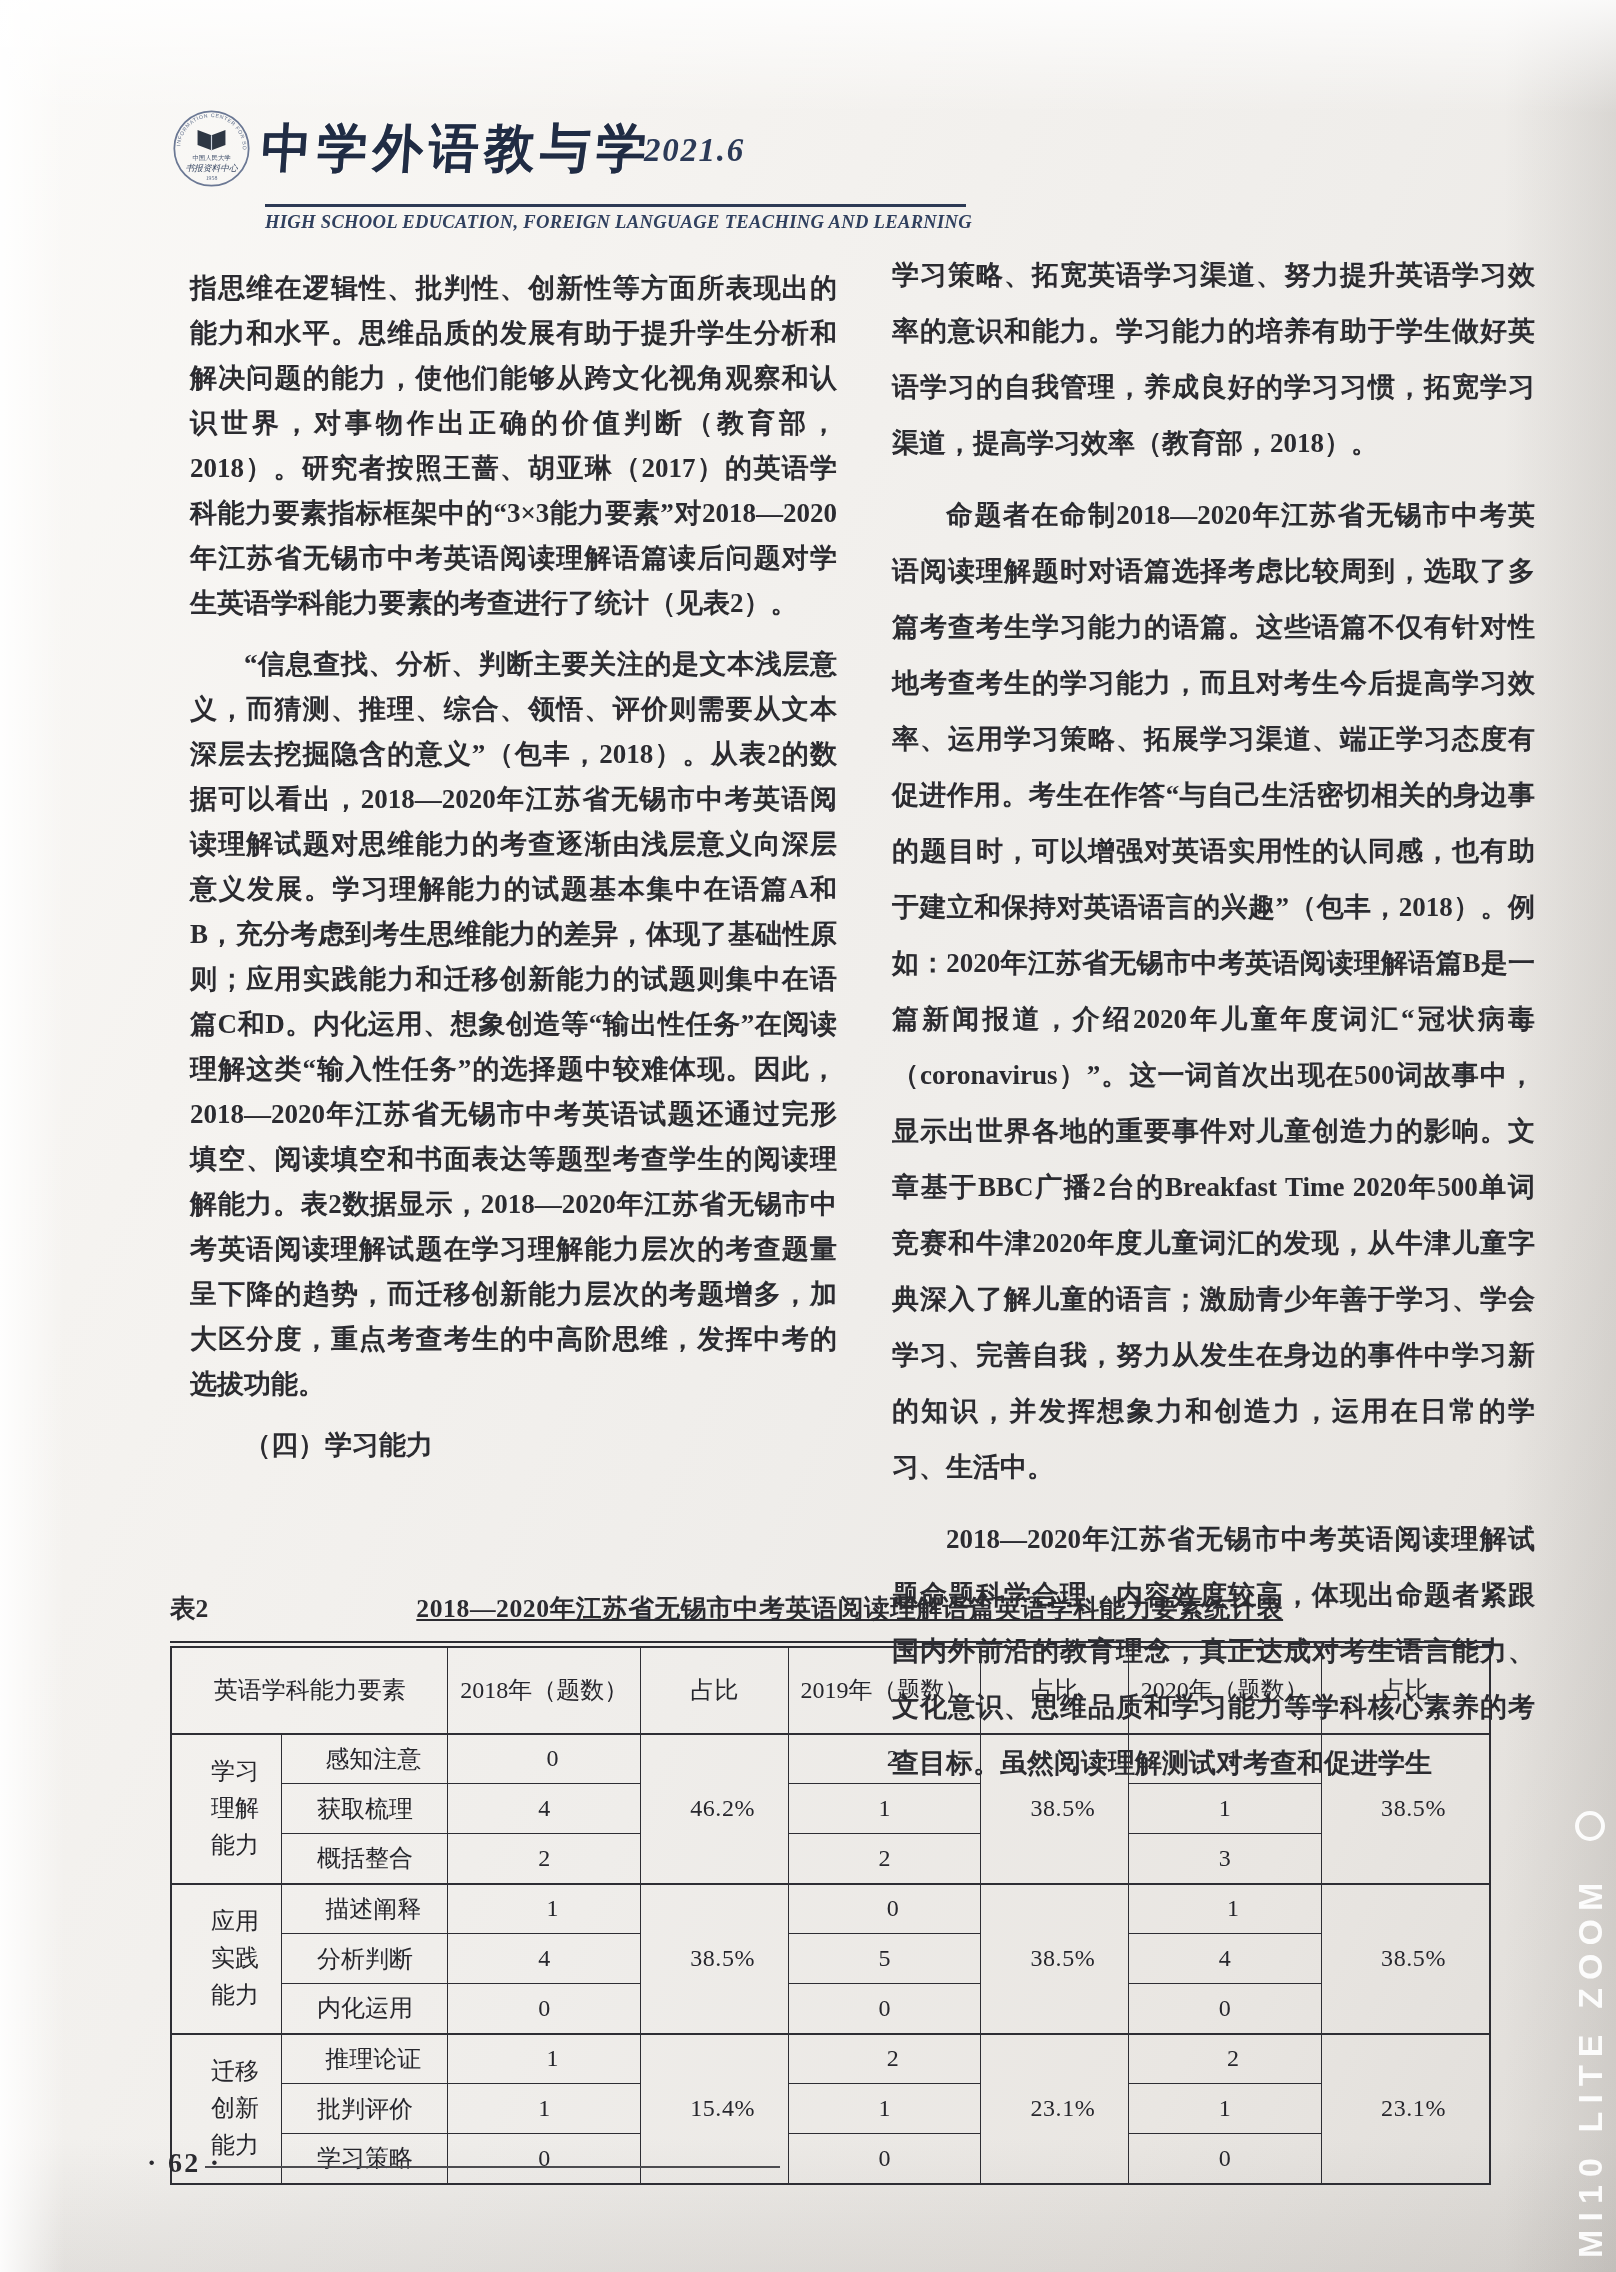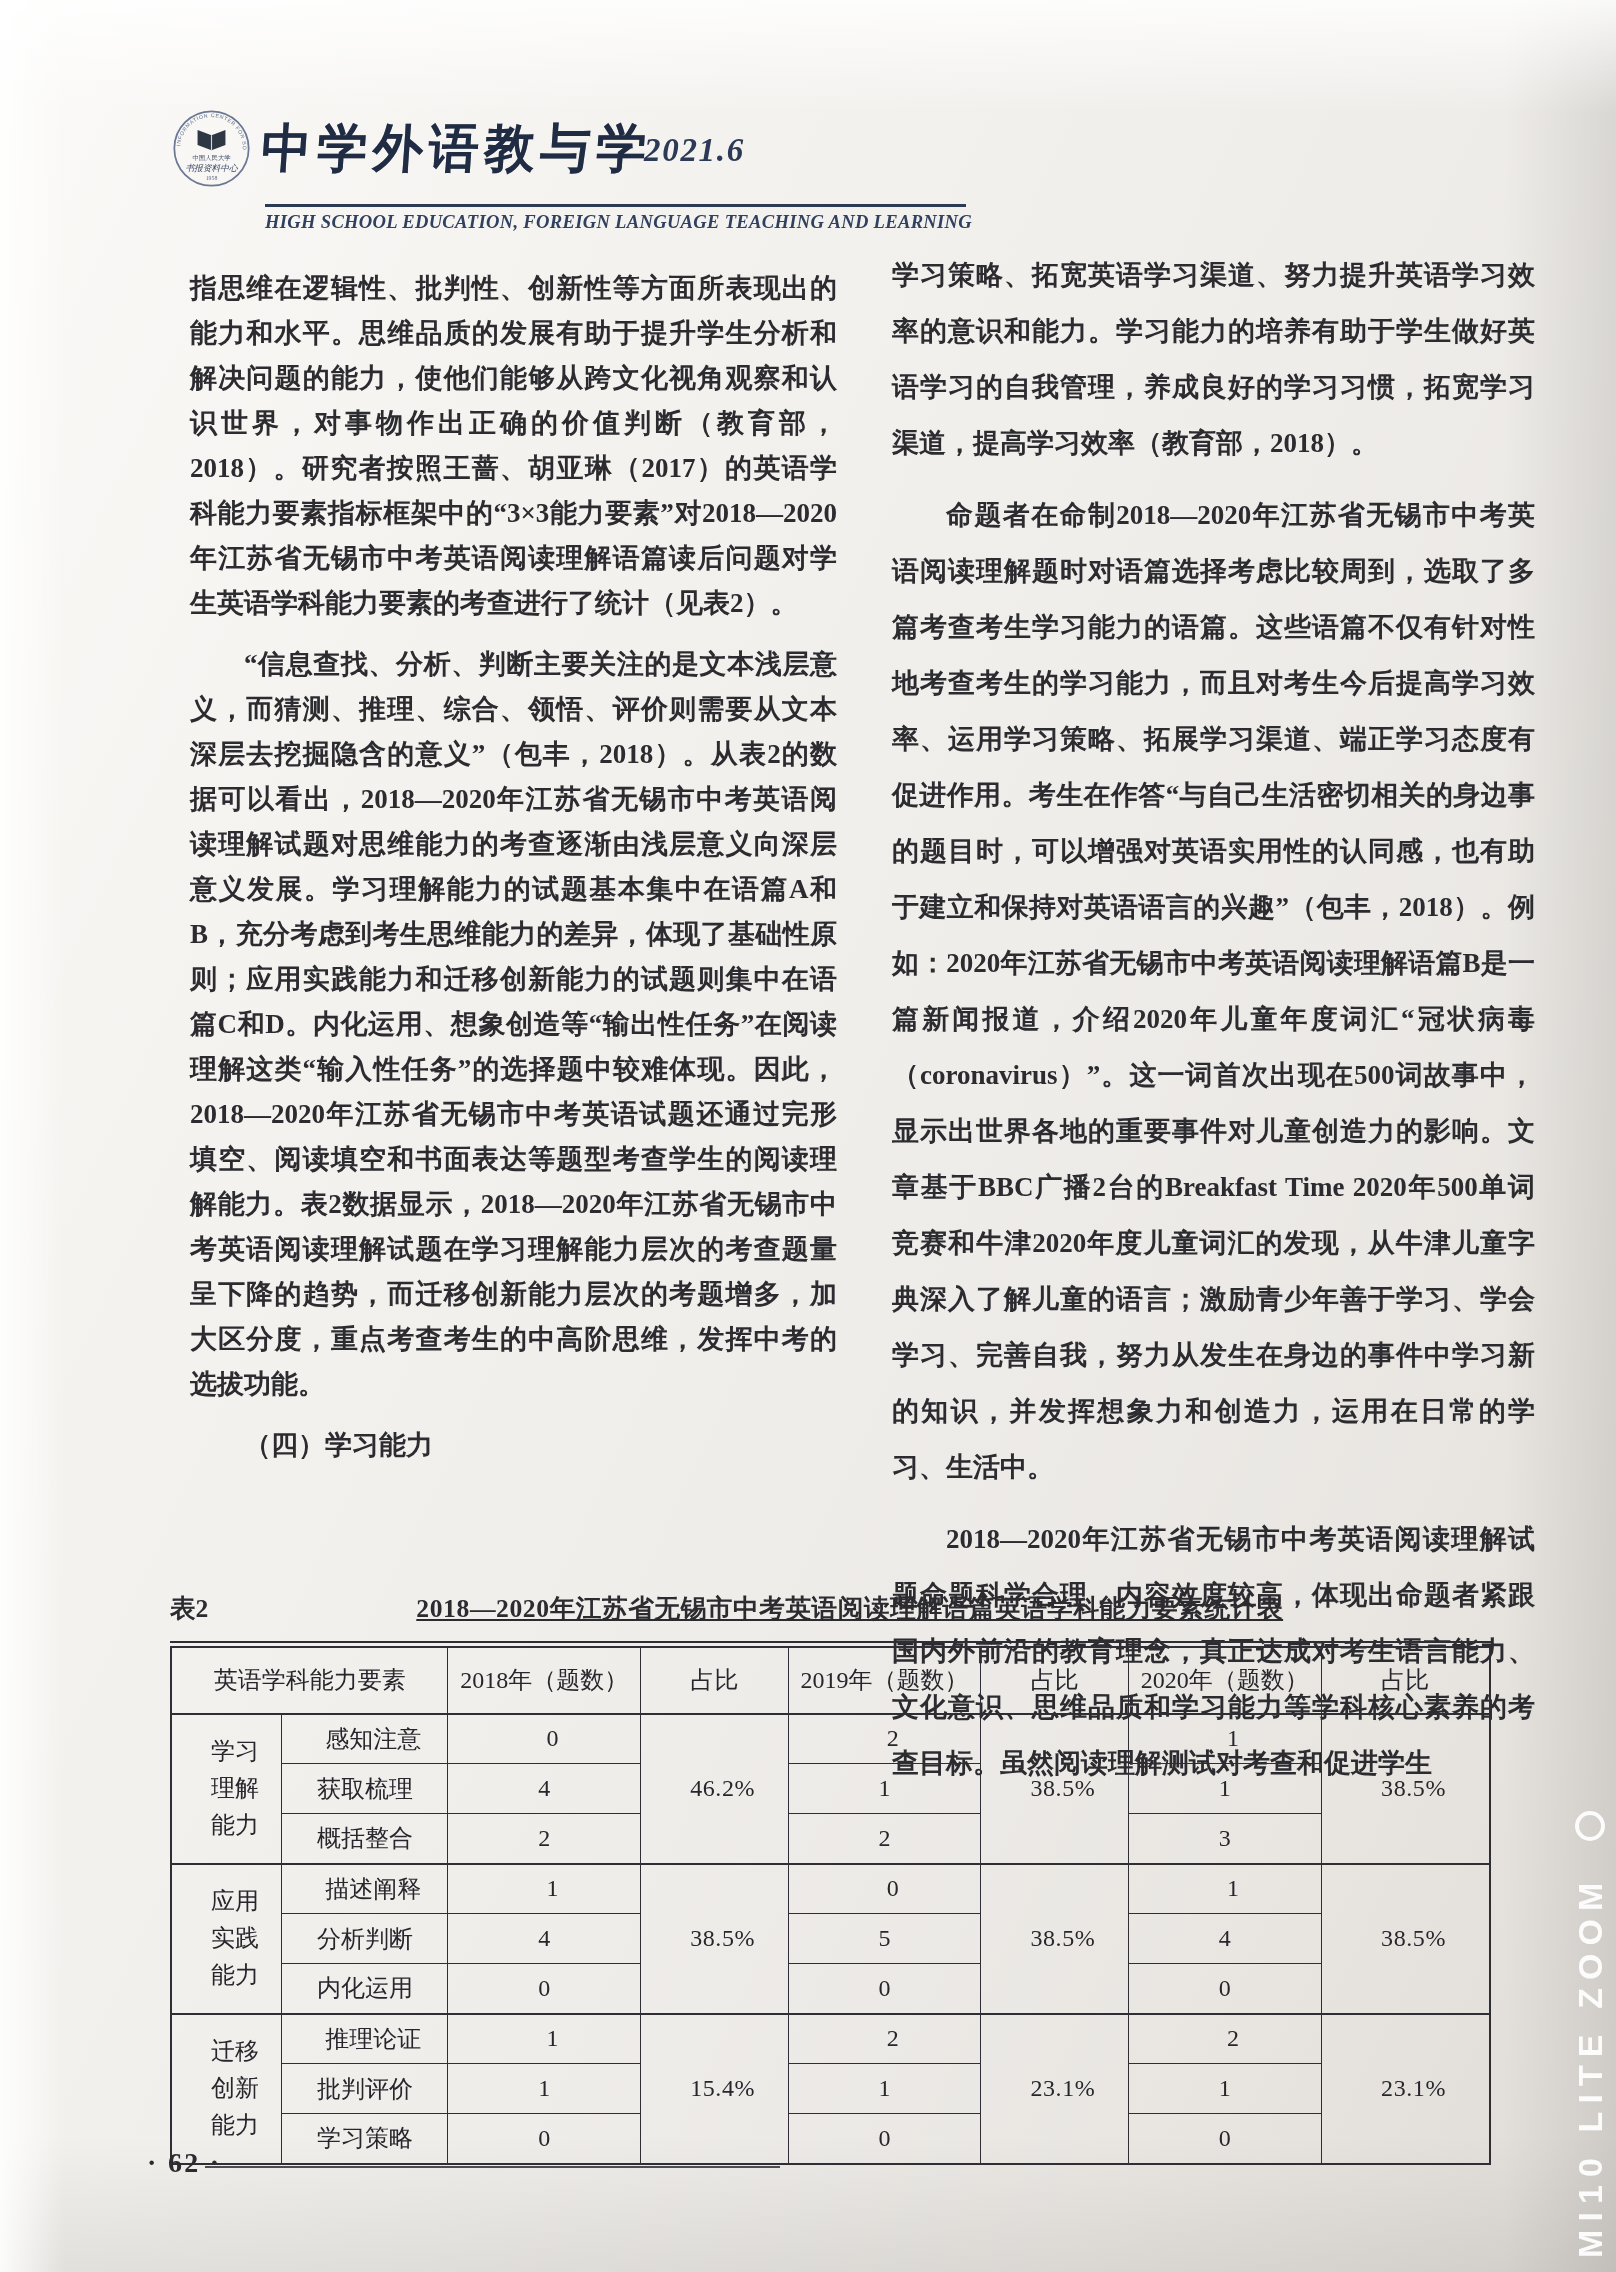--- a/index.html
+++ b/index.html
@@ -53,21 +53,21 @@
   .tablewrap { position:absolute; left:170px; top:1591px; width:1321px; }
   .cap { display:flex; align-items:baseline; font-weight:700; font-size:25.6px; }
   .cap-label { flex:0 0 auto; }
   .cap-title { flex:1 1 auto; text-align:center; letter-spacing:0.6px;text-decoration:underline; }
   table.tbl {
     margin-top:15px; width:100%; border-collapse:collapse; table-layout:fixed;
     font-size:24px; color:#26262c;
     border:2.3px solid #2e2e34; border-top:7.6px double #2e2e34; border-bottom:2.9px solid #2e2e34;
   }
   .tbl th, .tbl td { border:1.7px solid #2e2e34; text-align:center; vertical-align:middle; padding:4.7px 3.5px; font-weight:400; }
-  .tbl thead tr { height:69px; }
+  .tbl thead tr { height:89px; }
   .tbl thead th { border-bottom:2.3px solid #2e2e34; }
   .tbl tbody tr { height:50px; }
   .tbl tr.g-start td { border-top:2.3px solid #2e2e34;padding-left:20px; }
   .group-cell { white-space:pre-line; line-height:1.55; }
   .pct { letter-spacing:0.6px; }
 
   
   .pageno { position:absolute; left:147px; top:2147px; font-size:28px; font-weight:700; letter-spacing:2.3px; }
   .footrule { position:absolute; left:205px; top:2166px; width:575px; height:2.3px; background:#4c4c50; }
 

